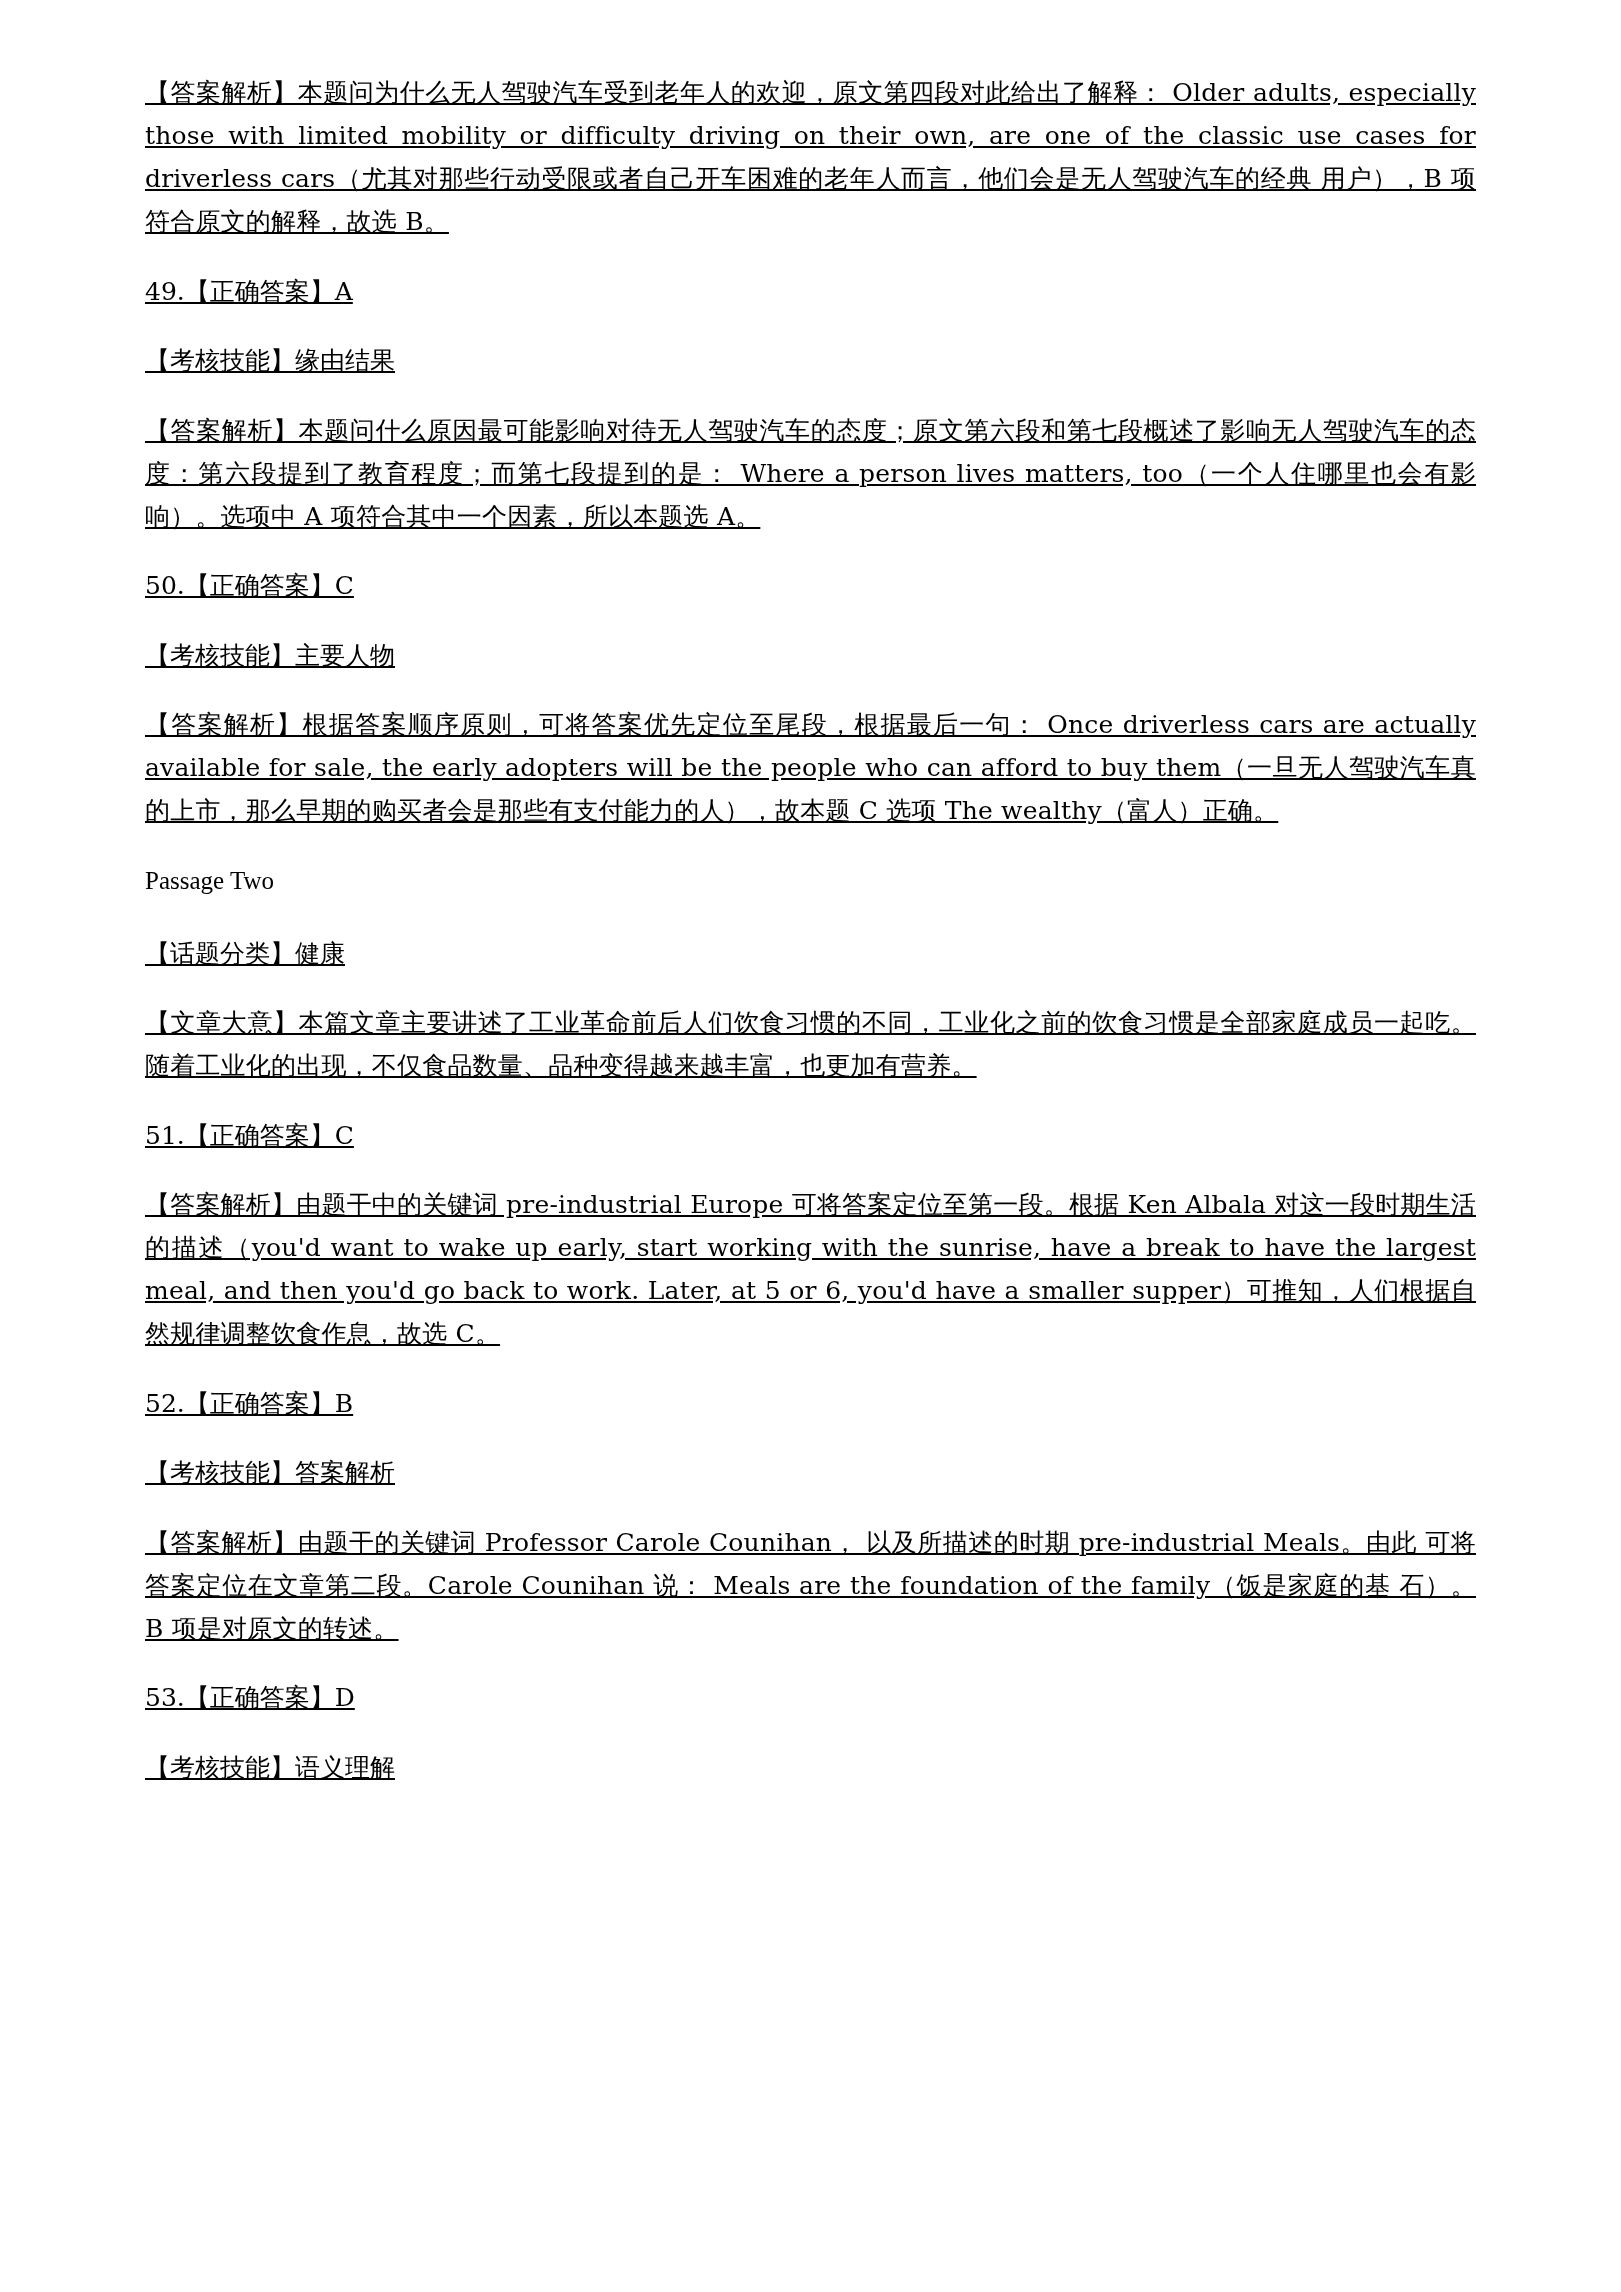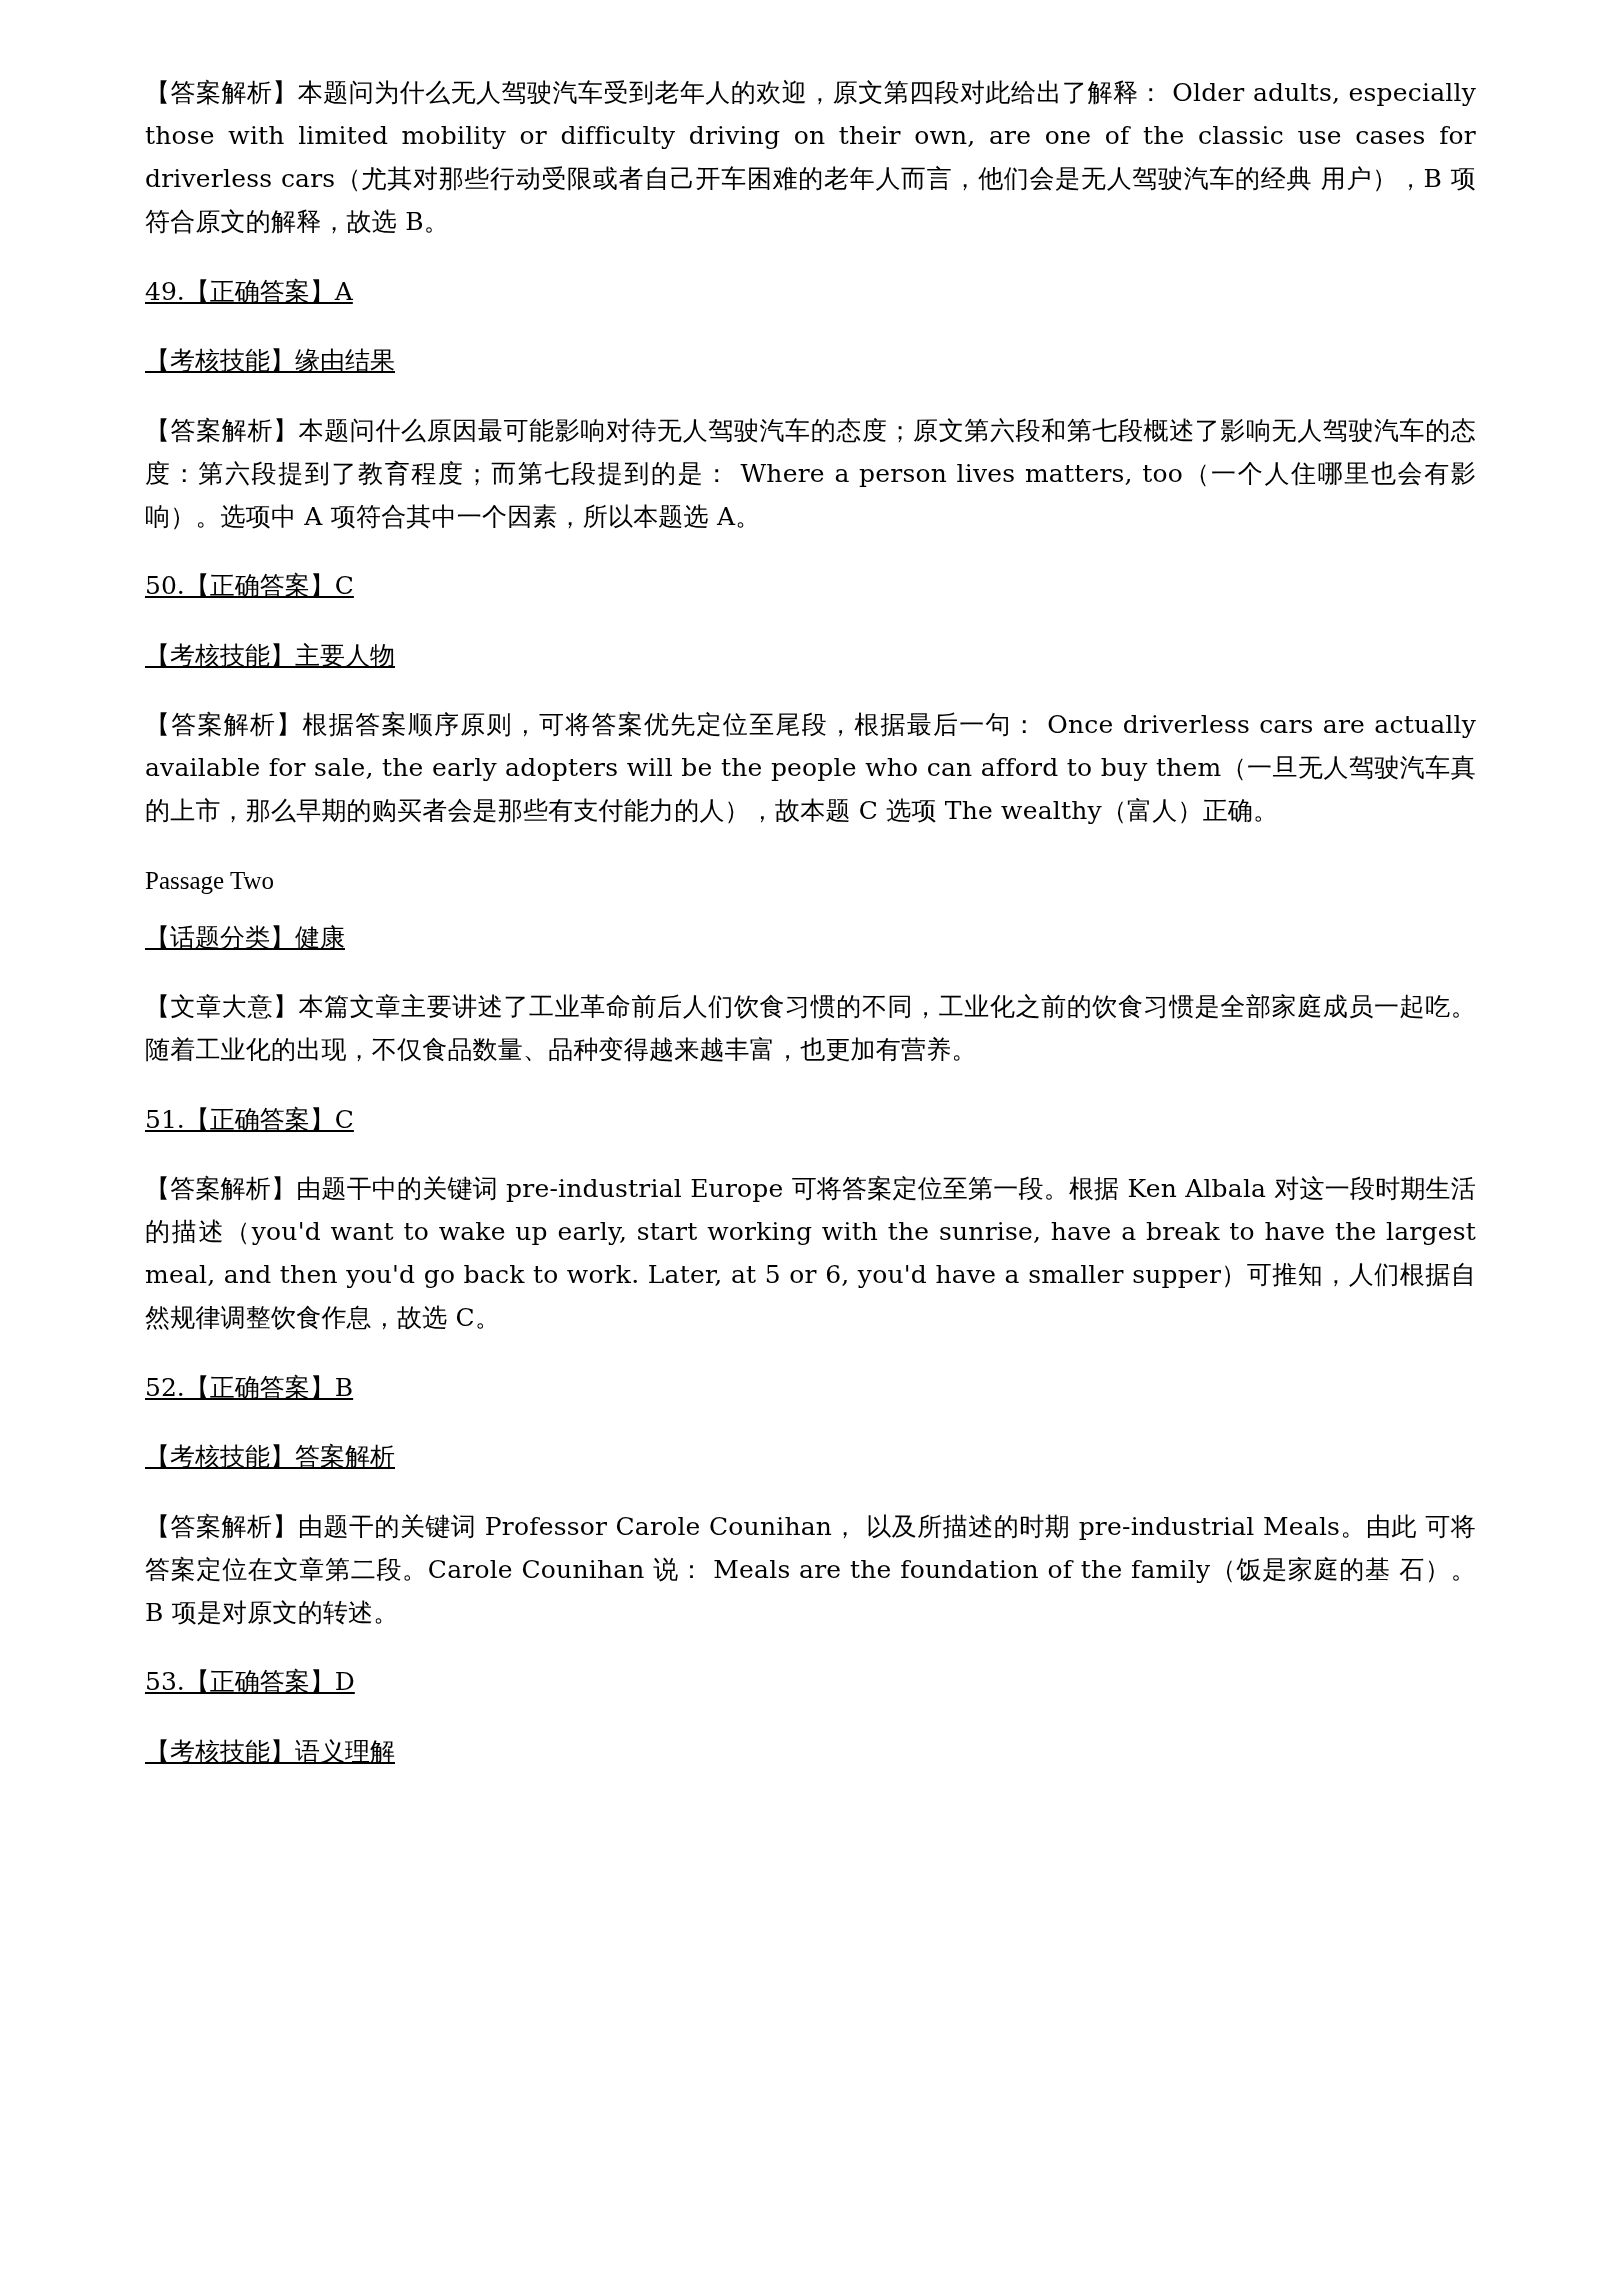--- a/index.html
+++ b/index.html
@@ -19,31 +19,32 @@
     min-height: 2293px;
     padding: 71px 145px 59px 145px;
     background: #ffffff;
   }
   .para {
     font-size: 25px;
     line-height: 1.72;
     text-align: justify;
     margin: 0 0 26.5px 0;
     letter-spacing: 0.2px;
+    text-decoration: underline;
   }
   .ans-line {
     font-size: 25px;
     line-height: 1.72;
     margin: 0 0 26.5px 0;
     text-decoration: underline;
   }
   .plain {
     font-size: 25px;
     line-height: 1.72;
-    margin: 0 0 14px 0;
+    margin: 0 0 30px 0;
   }
   .cjk {
     font-family: "DejaVu Serif", "Liberation Serif", serif;
   }
 </style>
 </head>
 <body>
 
 <div class="page">
 

